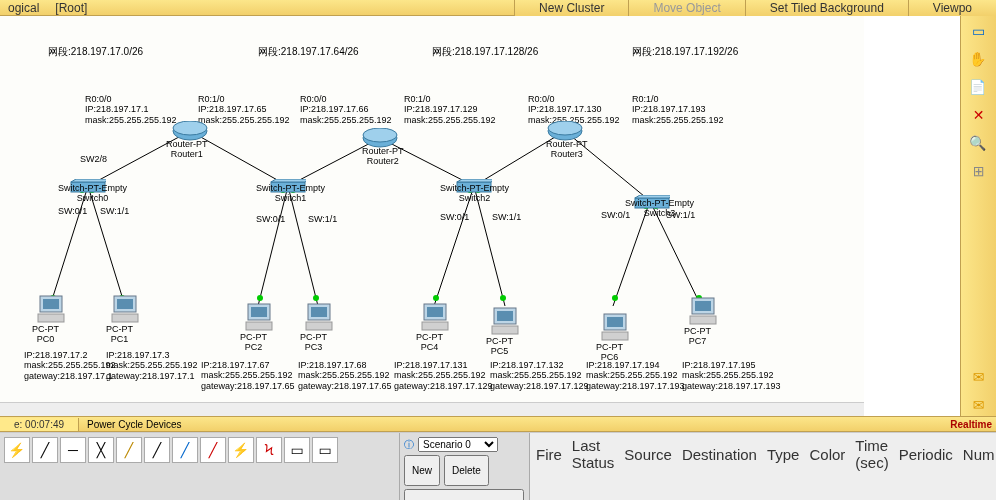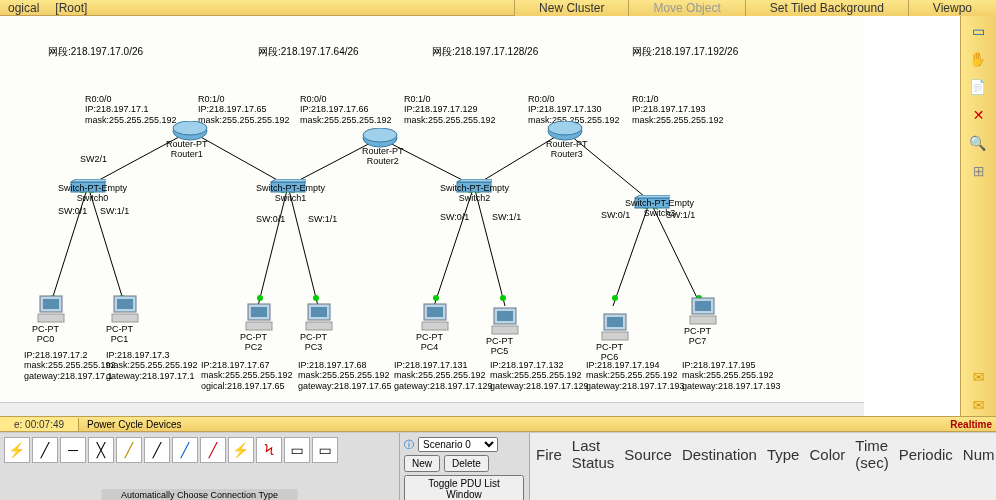--- a/index.html
+++ b/index.html
@@ -20,21 +20,21 @@
 .bottombar{position:absolute;left:0;top:432px;width:996px;height:68px;background:#eee;display:flex;border-top:1px solid #ccc}
 .devpanel{width:90px;height:68px;background:#ddd;border-right:1px solid #aaa;padding:2px;font-size:9px;text-align:center}
 .devpanel .row{display:flex;gap:2px;margin-bottom:2px;justify-content:center}
 .devpanel .dico{width:18px;height:14px;background:#789;border:1px solid #567}
 .connpanel{width:400px;height:68px;background:#ddd;border-right:1px solid #aaa;padding:4px;position:relative}
 .connpanel .tools{display:flex;gap:2px}
 .connpanel .cbtn{width:26px;height:26px;border:1px solid #aaa;background:#fff;display:flex;align-items:center;justify-content:center;font-size:14px}
 .connpanel .autobar{position:absolute;bottom:0;left:50%;transform:translateX(-50%);font-size:9px;background:#ccc;padding:1px 20px}
 .scenpanel{width:130px;height:68px;background:#ddd;border-right:1px solid #aaa;padding:4px;font-size:10px}
 .scenpanel .row{display:flex;align-items:center;gap:4px;margin-bottom:3px}
-.scenpanel button{font-size:10px;padding:1px 6px}
+.scenpanel button{font-size:10px;padding:8px 6px}
 .scenpanel select{font-size:10px;width:80px}
 .pdupanel{flex:1;height:68px;background:#eee;font-size:10px;overflow:hidden}
 .pdupanel table{width:100%;font-size:15px}
 .pdupanel th{text-align:left;padding:2px 4px;color:#333;font-weight:normal}
 .canvas{position:relative;width:100%;height:100%}
 .lbl{position:absolute;font-size:9px;color:#000;white-space:pre;line-height:1.15}
 .netlbl{font-size:10px}
 .devlbl{text-align:center;font-size:9px}
 svg.links{position:absolute;left:0;top:0;width:960px;height:400px;pointer-events:none}
 .router-icon{position:absolute;width:36px;height:20px}
@@ -145,21 +145,21 @@
       </svg>
 <div class="lbl devlbl" style="left:362px;top:130px">Router-PT
 Router2</div>
 <svg class="router-icon" style="left:547px;top:105px">
         <ellipse cx="18" cy="10" rx="17" ry="9" fill="#6bb0d8" stroke="#3a7aa0"></ellipse>
         <ellipse cx="18" cy="7" rx="17" ry="7" fill="#9fd0ec" stroke="#3a7aa0"></ellipse>
       </svg>
 <div class="lbl devlbl" style="left:546px;top:123px">Router-PT
 Router3</div>
 
-<div class="lbl" style="left:80px;top:138px">SW2/1</div>
+<div class="lbl" style="left:80px;top:138px">SW2/8</div>
 <svg class="switch-icon" style="left:70px;top:163px">
         <rect x="1" y="3" width="34" height="10" fill="#6bb0d8" stroke="#3a7aa0"></rect>
         <polygon points="1,3 6,0 40,0 35,3" fill="#9fd0ec" stroke="#3a7aa0"></polygon>
       </svg>
 <div class="lbl devlbl" style="left:58px;top:167px">Switch-PT-Empty
 Switch0</div>
 <div class="lbl" style="left:58px;top:190px">SW:0/1</div>
 <div class="lbl" style="left:100px;top:190px">SW:1/1</div>
 
 <svg class="switch-icon" style="left:270px;top:163px">
@@ -247,21 +247,21 @@
 PC7</div>
 
 <div class="lbl" style="left:24px;top:334px">IP:218.197.17.2
 mask:255.255.255.192
 gateway:218.197.17.1</div>
 <div class="lbl" style="left:106px;top:334px">IP:218.197.17.3
 mask:255.255.255.192
 gateway:218.197.17.1</div>
 <div class="lbl" style="left:201px;top:344px">IP:218.197.17.67
 mask:255.255.255.192
-ogical:218.197.17.65</div>
+gateway:218.197.17.65</div>
 <div class="lbl" style="left:298px;top:344px">IP:218.197.17.68
 mask:255.255.255.192
 gateway:218.197.17.65</div>
 <div class="lbl" style="left:394px;top:344px">IP:218.197.17.131
 mask:255.255.255.192
 gateway:218.197.17.129</div>
 <div class="lbl" style="left:490px;top:344px">IP:218.197.17.132
 mask:255.255.255.192
 gateway:218.197.17.129</div>
 <div class="lbl" style="left:586px;top:344px">IP:218.197.17.194
@@ -302,21 +302,20 @@
       <div class="cbtn">╳</div>
       <div class="cbtn" style="color:#b80">╱</div>
       <div class="cbtn">╱</div>
       <div class="cbtn" style="color:#06c">╱</div>
       <div class="cbtn" style="color:#c00">╱</div>
       <div class="cbtn" style="color:#c00">⚡</div>
       <div class="cbtn" style="color:#c00">Ϟ</div>
       <div class="cbtn">▭</div>
       <div class="cbtn">▭</div>
     </div>
-    <div class="autobar">Automatically Choose Connection Type</div>
   </div>
   <div class="scenpanel">
     <div class="row">
         <span style="color:#06c">ⓘ</span>
         <select><option>Scenario 0</option></select>
       </div>
     <div class="row">
         <button>New</button>
         <button>Delete</button>
       </div>

